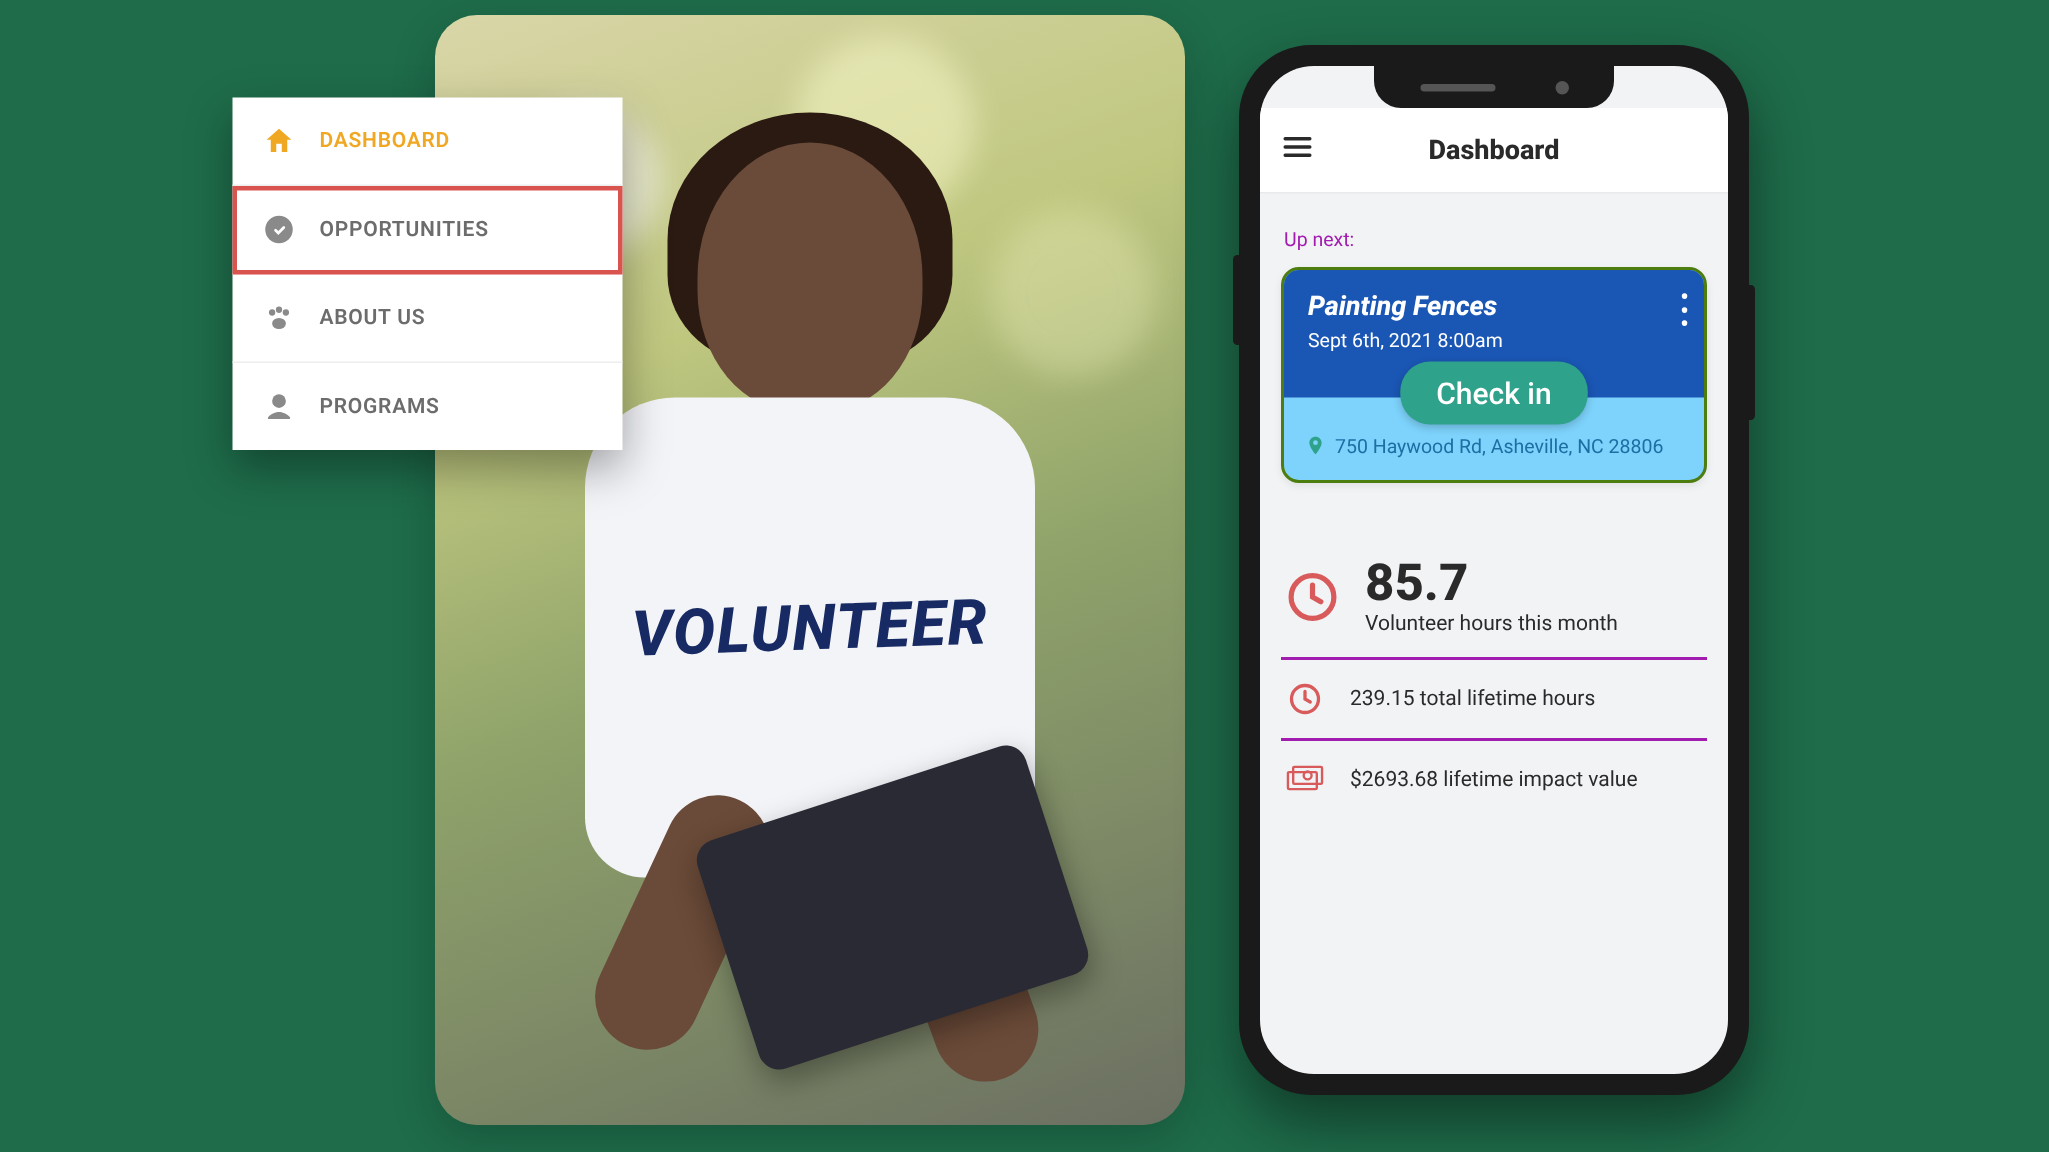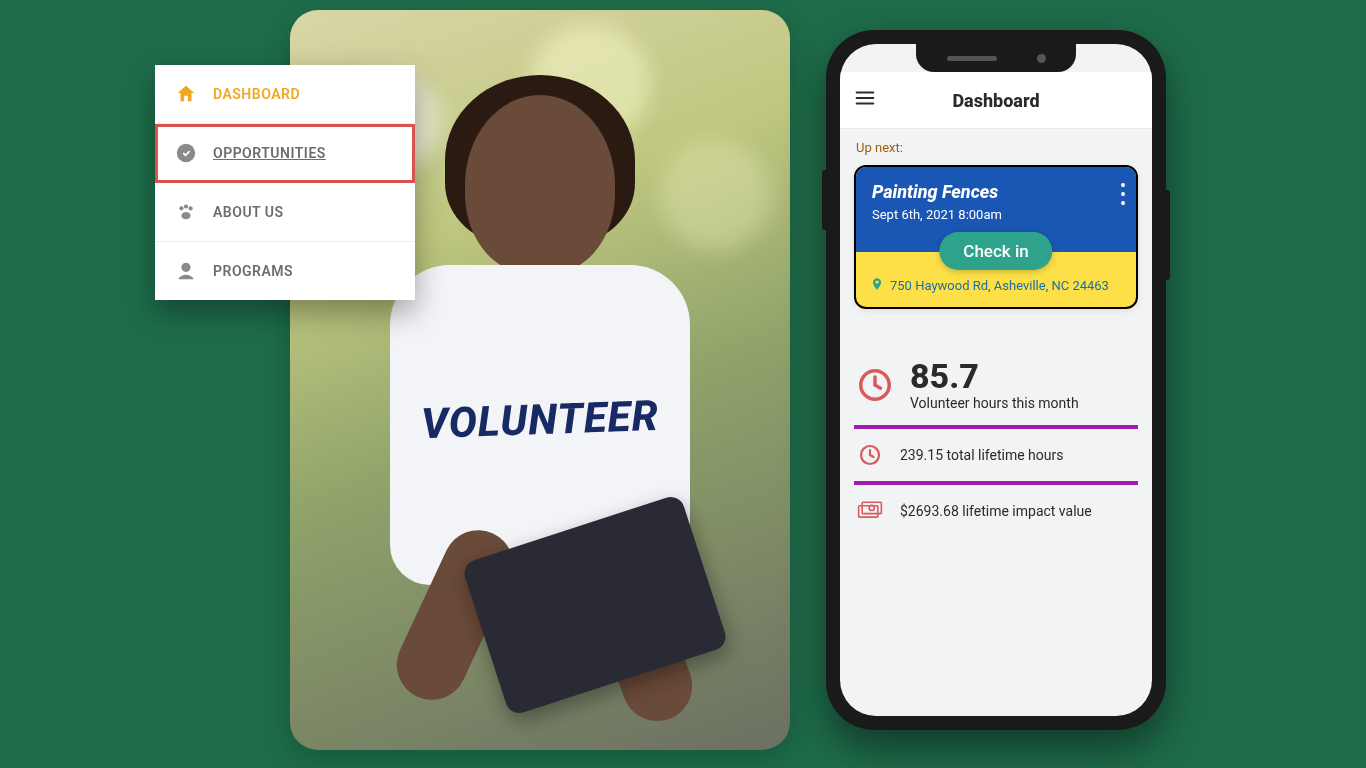--- a/index.html
+++ b/index.html
@@ -70,21 +70,21 @@
   }
   .sidebar-item {
     display: flex; align-items: center; gap: 16px;
     padding: 18px 20px;
     border-bottom: 1px solid #eee;
     font-size: 14px; font-weight: 600; letter-spacing: .5px;
     color: #6c6c6c; cursor: pointer;
   }
   .sidebar-item:last-child { border-bottom: none; }
   .sidebar-item.active { color: #f0a722; }
-  .sidebar-item.highlight { outline: 3px solid #d9534f; outline-offset: -3px; position: relative; z-index: 1; text-decoration: underline; }
+  .sidebar-item.highlight { outline: 3px solid #d9534f; outline-offset: -3px; position: relative; z-index: 1; }
   .sidebar-item .ico { width: 22px; height: 22px; display: flex; align-items: center; justify-content: center; flex: 0 0 22px; }
   .sidebar-item.active .ico svg path,
   .sidebar-item.active .ico svg { fill: #f0a722; }
   .sidebar-item .ico svg { fill: #8a8a8a; }
 
   
   .phone {
     position: absolute;
     right: 200px; top: 30px;
     width: 340px; height: 700px;
@@ -111,45 +111,45 @@
   .app-bar {
     position: relative;
     display: flex; align-items: center;
     height: 56px; background: #fff; padding: 0 14px; margin-top: 28px;
     box-shadow: 0 1px 0 rgba(0,0,0,.04);
   }
   .app-bar .menu { width: 22px; cursor: pointer; }
   .app-bar .title { flex: 1; text-align: center; font-weight: 800; font-size: 18px; color: #2a2a2a; margin-left: -22px; }
 
   .content { padding: 12px 14px; }
-  .upnext { font-size: 13px; color: #a16207; margin: 0 2px 10px; }
+  .upnext { font-size: 13px; color: #a21caf; margin: 13px 2px 10px; }
 
   .event-card {
-    border: 2px solid #000000; border-radius: 12px; overflow: hidden;
-    background: #fde047;
+    border: 2px solid #4d7c0f; border-radius: 12px; overflow: hidden;
+    background: #7dd3fc;
     box-shadow: 0 2px 6px rgba(0,0,0,.08);
   }
   .event-top { background: #1a56b3; color: #fff; padding: 14px 16px 28px; position: relative; }
   .event-title { font-weight: 800; font-size: 18px; font-style: italic; margin-bottom: 4px; }
   .event-sub { font-size: 13px; line-height: 1.4; }
   .event-more { position: absolute; right: 10px; top: 12px; cursor: pointer; color: #fff; font-size: 18px; line-height: 4px; }
   .event-more div { margin: 5px 0; }
   .checkin {
     position: absolute; left: 50%; bottom: -18px; transform: translateX(-50%);
     background: #2ea28a; color: #fff; border: none; cursor: pointer;
-    padding: 9px 24px; border-radius: 20px; font-size: 17px; font-weight: 500;
+    padding: 9px 24px; border-radius: 20px; font-size: 20px; font-weight: 500;
     box-shadow: 0 2px 6px rgba(0,0,0,.2);
     font-style: normal;
   }
   .event-bottom { padding: 24px 14px 12px; display: flex; align-items: center; gap: 6px; }
   .event-bottom .pin { color: #2ea28a; flex: 0 0 auto; }
   .event-bottom .addr { color: #1a6fa3; font-size: 13px; }
 
   .stats { margin-top: 42px; }
-  .stat-row { display: flex; align-items: center; gap: 16px; padding: 12px 2px; border-bottom: 4px solid #a21caf; }
+  .stat-row { display: flex; align-items: center; gap: 16px; padding: 12px 2px; border-bottom: 2px solid #a21caf; }
   .stat-row:last-child { border-bottom: none; }
   .stat-row.big { align-items: center; padding: 8px 2px 14px; }
   .stat-ico { width: 38px; height: 38px; display: flex; align-items: center; justify-content: center; flex: 0 0 38px; }
   .stat-ico.sm { width: 28px; height: 28px; flex: 0 0 28px; }
   .stat-big-num { font-size: 34px; font-weight: 800; color: #2a2a2a; line-height: 1; }
   .stat-big-lbl { font-size: 14px; color: #2a2a2a; margin-top: 2px; }
   .stat-line { font-size: 14px; color: #2a2a2a; }
 </style>
 </head>
 <body>
@@ -238,21 +238,21 @@
               <div>•</div>
           </div>
           <button class="checkin">Check in</button>
         </div>
         <div class="event-bottom">
           <span class="pin">
             <svg viewBox="0 0 24 24" width="14" height="14" fill="#2ea28a">
                 <path d="M12 2C8 2 5 5 5 9c0 5 7 13 7 13s7-8 7-13c0-4-3-7-7-7zm0 9.5A2.5 2.5 0 1 1 12 6a2.5 2.5 0 0 1 0 5.5z"></path>
               </svg>
           </span>
-          <span class="addr">750 Haywood Rd, Asheville, NC 24463</span>
+          <span class="addr">750 Haywood Rd, Asheville, NC 28806</span>
         </div>
       </div>
 
       <div class="stats">
         <div class="stat-row big">
           <span class="stat-ico">
             <svg viewBox="0 0 24 24" width="38" height="38" fill="none" stroke="#d85a5a" stroke-width="2.2">
                 <circle cx="12" cy="12" r="9"></circle>
                 <path d="M12 7v5l3.5 2" stroke-linecap="round"></path>
               </svg>

